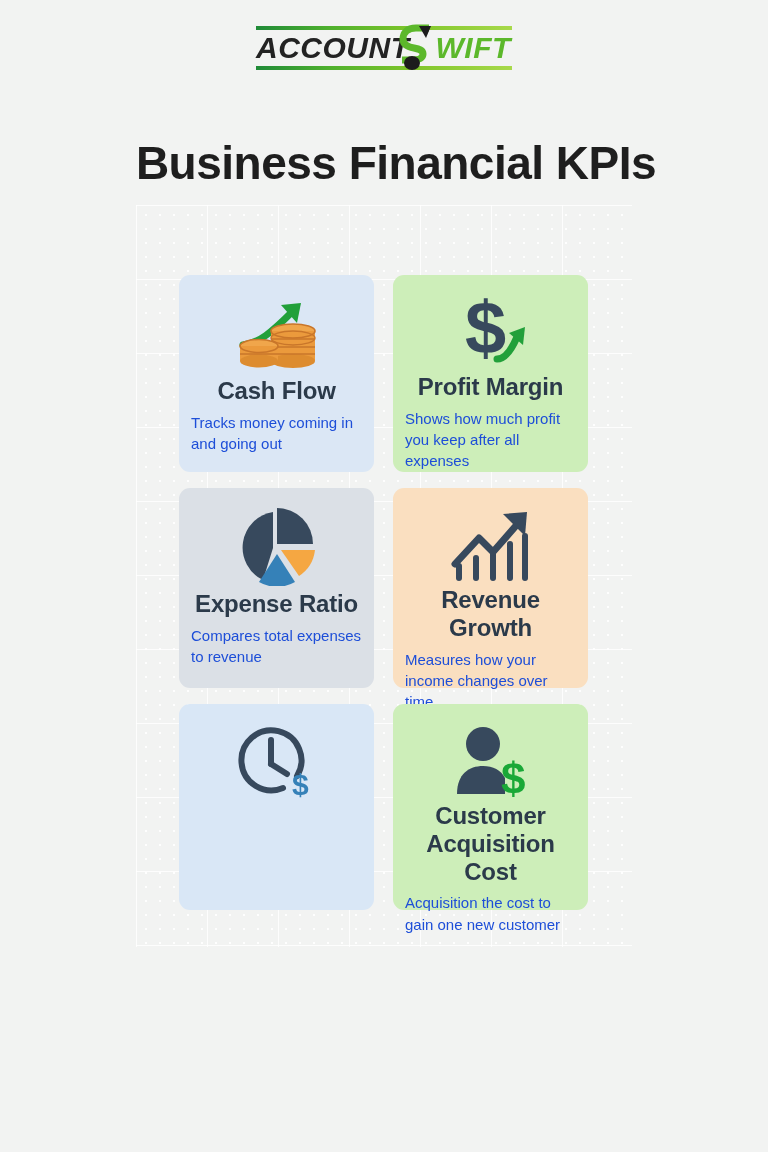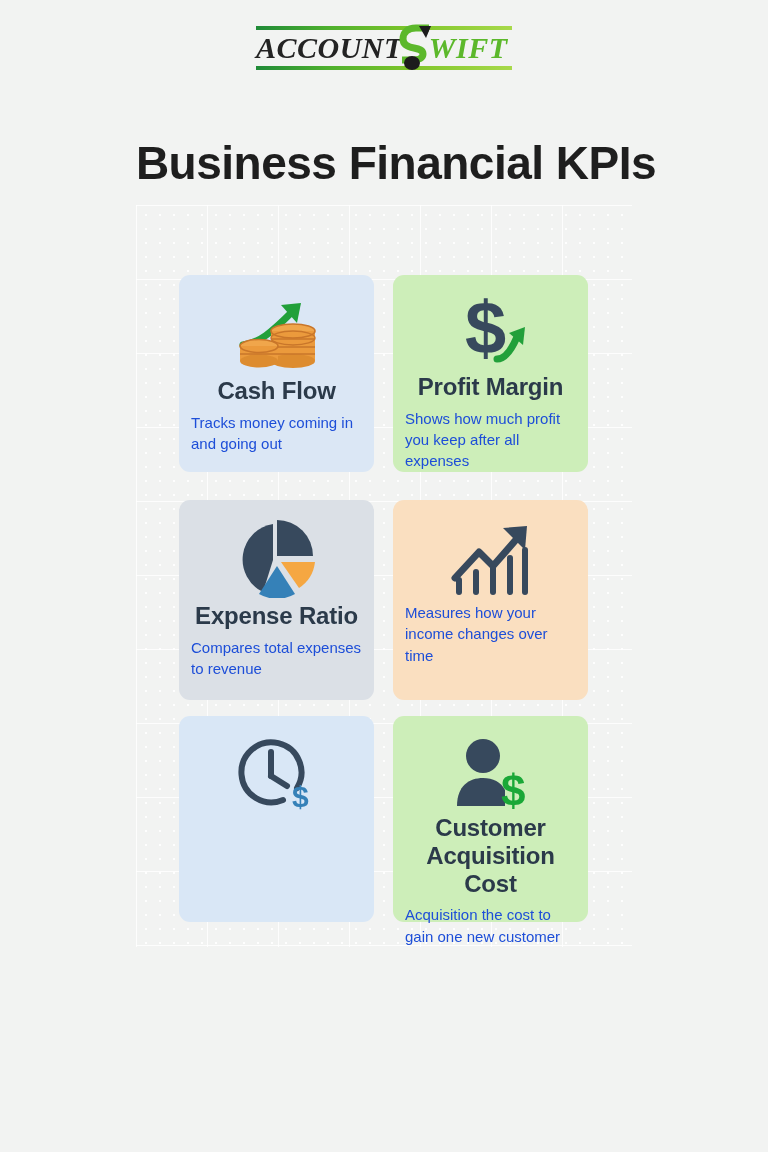--- a/index.html
+++ b/index.html
@@ -41,21 +41,21 @@
   .logo-text {
     position: absolute;
     top: 7px;
     left: 0;
     width: 256px;
     height: 34px;
     line-height: 34px;
     font-size: 30px;
     font-weight: 700;
     letter-spacing: 0.5px;
-    font-family: Liberation Serif, serif;
+    font-family: Liberation Sans, sans-serif;
     white-space: nowrap;
   }
   .logo-account {
     color: #232323;
     font-style: italic;
     font-weight: 700;
   }
   .logo-wift {
     color: #5cb82b;
     font-style: italic;
@@ -114,21 +114,21 @@
     width: 195px;
     border-radius: 11px;
     box-sizing: border-box;
     padding: 16px 8px 14px;
     display: flex;
     flex-direction: column;
     align-items: center;
     position: relative;
   }
   .card.r1 { height: 197px; }
-  .card.r2 { height: 200px; margin-top: 12px; }
+  .card.r2 { height: 200px; }
   .card.r3 { height: 206px; }
 
   .card-icon {
     height: 84px;
     display: flex;
     align-items: center;
     justify-content: center;
     margin-bottom: 2px;
   }
   .card-title {
@@ -232,20 +232,21 @@
           <line x1="10" y1="74" x2="10" y2="62"></line>
           <line x1="27" y1="74" x2="27" y2="54"></line>
           <line x1="44" y1="74" x2="44" y2="46"></line>
           <line x1="61" y1="74" x2="61" y2="40"></line>
           <line x1="76" y1="74" x2="76" y2="32"></line>
         </g>
         <path d="M6 60 L30 34 L44 48 L72 16" stroke="#37495d" stroke-width="7" fill="none" stroke-linecap="round" stroke-linejoin="round"></path>
         <path d="M54 10 L78 8 L76 32 Z" fill="#37495d"></path>
       </svg>
     </div>
+    <div class="card-title">Revenue Growth</div>
     <div class="card-desc">Measures how your income changes over time</div>
   </div>
 
   <div class="card r3" style="background:#d9e7f6">
     <div class="card-icon">
       <svg width="84" height="80" viewBox="0 0 84 80">
         <path d="M62 54 A30 30 0 1 0 48 66" stroke="#37495d" stroke-width="6" fill="none" stroke-linecap="round"></path>
         <line x1="36" y1="18" x2="36" y2="42" stroke="#37495d" stroke-width="6" stroke-linecap="round"></line>
         <line x1="36" y1="42" x2="52" y2="52" stroke="#37495d" stroke-width="6" stroke-linecap="round"></line>
         <text x="57" y="73" font-family="Liberation Sans, sans-serif" font-size="30" font-weight="700" fill="#3581b8">$</text>

